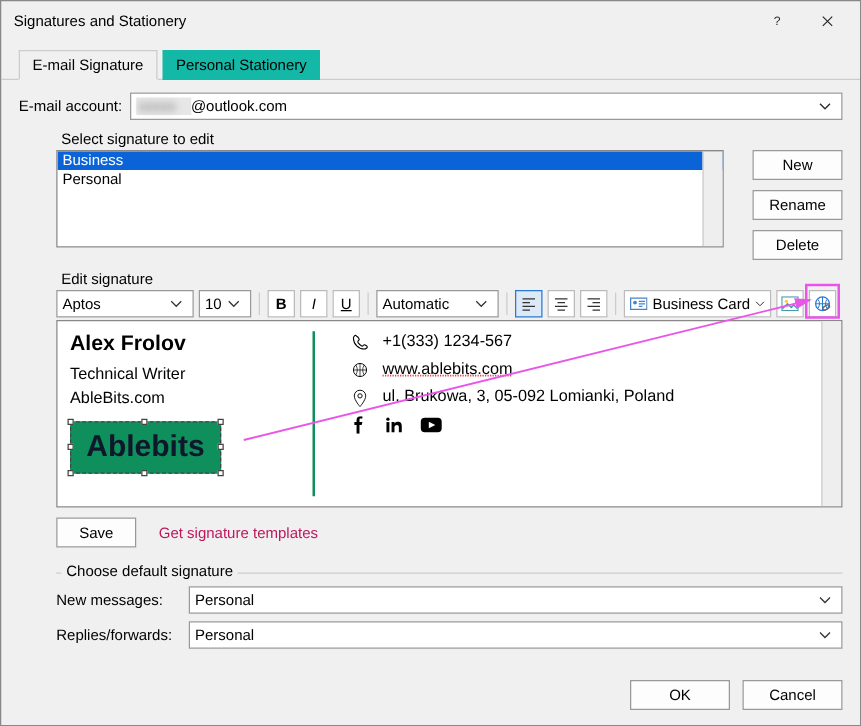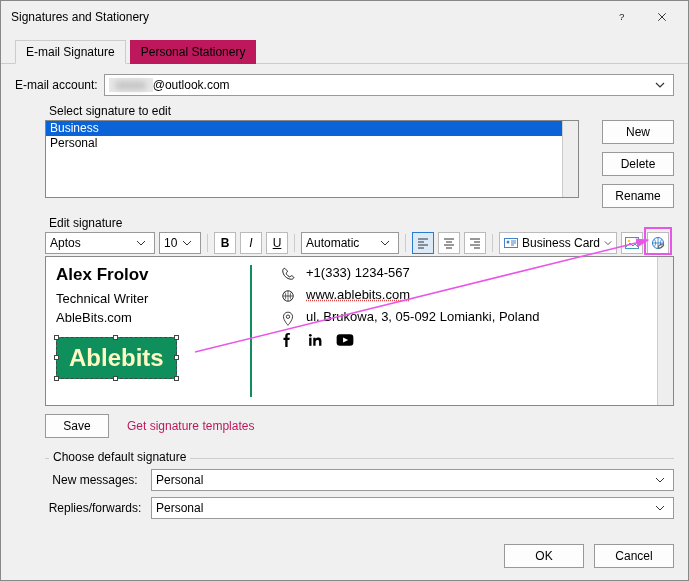--- a/index.html
+++ b/index.html
@@ -3,24 +3,24 @@
 <meta charset="utf-8">
 <style>
   * { box-sizing: border-box; font-family: 'Segoe UI', Tahoma, sans-serif; }
   body { margin: 0; background: #f0f0f0; width: 689px; height: 581px; font-size: 12px; color: #000; position: relative; }
   .dialog { width: 689px; height: 581px; background: #f0f0f0; border: 1px solid #888; display: flex; flex-direction: column; }
   .titlebar { height: 32px; display: flex; align-items: center; padding: 0 6px 0 10px; }
   .titlebar-title { flex: 1; font-size: 12px; }
   .tb-btn { width: 40px; height: 28px; display: flex; align-items: center; justify-content: center; color: #222; }
   .tb-btn svg { width: 12px; height: 12px; }
   .tabs { display: flex; padding: 6px 14px 0 14px; border-bottom: 1px solid #ccc; gap: 4px; }
-  .tab { padding: 4px 10px; font-size: 12px; background: #be185d; border: 1px solid transparent; position: relative; top: 1px; }
+  .tab { padding: 4px 10px; font-size: 12px; background: #14b8a6; border: 1px solid transparent; position: relative; top: 1px; }
   .tab.active { border: 1px solid #ccc; border-bottom: 1px solid #f0f0f0; background: #f0f0f0; }
   .body { padding: 10px 14px; flex: 1; display: flex; flex-direction: column; gap: 8px; }
-  .row { display: flex; align-items: center; gap: 6px; text-align: center; }
+  .row { display: flex; align-items: center; gap: 6px; }
   .label { font-size: 12px; white-space: nowrap; }
   .textinput, .select {
     border: 1px solid #999; background: #fff; height: 22px; font-size: 12px; padding: 0 4px;
   }
   .select { display: flex; align-items: center; justify-content: space-between; position: relative; }
   .select .caret { width: 18px; display: flex; align-items: center; justify-content: center; color: #333; }
   .blurred { background: linear-gradient(#e7e7e7,#e7e7e7); color: transparent; text-shadow: 0 0 6px rgba(50,50,50,.6); padding:0 2px; }
   .group-label { font-size: 12px; margin-left: 4px; }
   .listbox { border: 1px solid #888; background: #fff; height: 78px; overflow: hidden; position: relative; }
   .listbox .item { padding: 0 4px; height: 15px; line-height: 15px; font-size: 12px; }
@@ -33,21 +33,21 @@
   .tbtn { border: 1px solid #bbb; background: #fff; height: 22px; min-width: 22px; display: flex; align-items: center; justify-content: center; font-size: 12px; padding: 0 4px; }
   .tbtn.square { width: 22px; padding: 0; }
   .tbtn.active { border: 1px solid #2a7ad1; background: #dce9f7; }
   .editor { border: 1px solid #888; background: #fff; height: 150px; position: relative; overflow: hidden; }
   .editor .scrollbar { position: absolute; right: 0; top: 0; bottom: 0; width: 16px; background: #eee; border-left: 1px solid #ccc; }
   .sig-content { display: flex; height: 100%; padding: 8px 10px 8px 6px; }
   .leftcol { width: 200px; border-right: 2px solid #0e8f5b; padding-left: 4px; }
   .rightcol { flex: 1; padding-left: 28px; font-size: 13px; }
   .nm { font-size: 17px; font-weight: 700; margin-bottom: 6px; }
   .role, .comp { font-size: 13px; margin-bottom: 4px; }
-  .logo { background: #0e8f5b; color: #fef9c3; font-weight: 700; font-size: 24px; padding: 6px 12px; display: inline-block; margin-top: 8px; border: 1px dashed #444; position: relative; text-align: center; }
+  .logo { background: #0e8f5b; color: #0f172a; font-weight: 700; font-size: 24px; padding: 6px 12px; display: inline-block; margin-top: 8px; border: 1px dashed #444; position: relative; text-align: center; }
   .logo .handle { position: absolute; width: 5px; height: 5px; background: #fff; border: 1px solid #444; }
   .rr { display: flex; align-items: flex-start; gap: 10px; margin-bottom: 6px; }
   .rr .ic { width: 16px; display: flex; justify-content: center; padding-top: 2px; }
   .social { display:flex; gap: 14px; margin-top: 6px; padding-left: 0; }
   .linkrow { display: flex; align-items: center; gap: 18px; }
   .linklike { color: #be185d; font-size: 12px; }
   .footer { display: flex; justify-content: flex-end; gap: 10px; padding: 8px 14px 12px 14px; }
   .select-full { flex: 1; }
   .groupbox { border-top: 1px solid #ccc; margin-top: 4px; padding-top: 6px; position: relative; }
   .grouptitle { position: absolute; top: -9px; left: 4px; background: #f0f0f0; padding: 0 4px; font-size: 12px; text-align: center; }
@@ -99,24 +99,24 @@
         <div class="listbox" style="flex:1">
           <div class="item selected">Business</div>
           <div class="item">Personal</div>
           <div class="scrollbar"></div>
         </div>
         <div class="sidebuttons">
           <div class="btn">
               <span>New</span>
             </div>
           <div class="btn">
+              <span>Rename</span>
+            </div>
+          <div class="btn">
               <span>Delete</span>
-            </div>
-          <div class="btn">
-              <span>Rename</span>
             </div>
         </div>
       </div>
     </div>
 
     <div style="margin-left:30px">
       <div class="group-label">Edit signature</div>
 
       <div class="toolbar" style="position:relative">
         <div class="select" style="width:110px">

